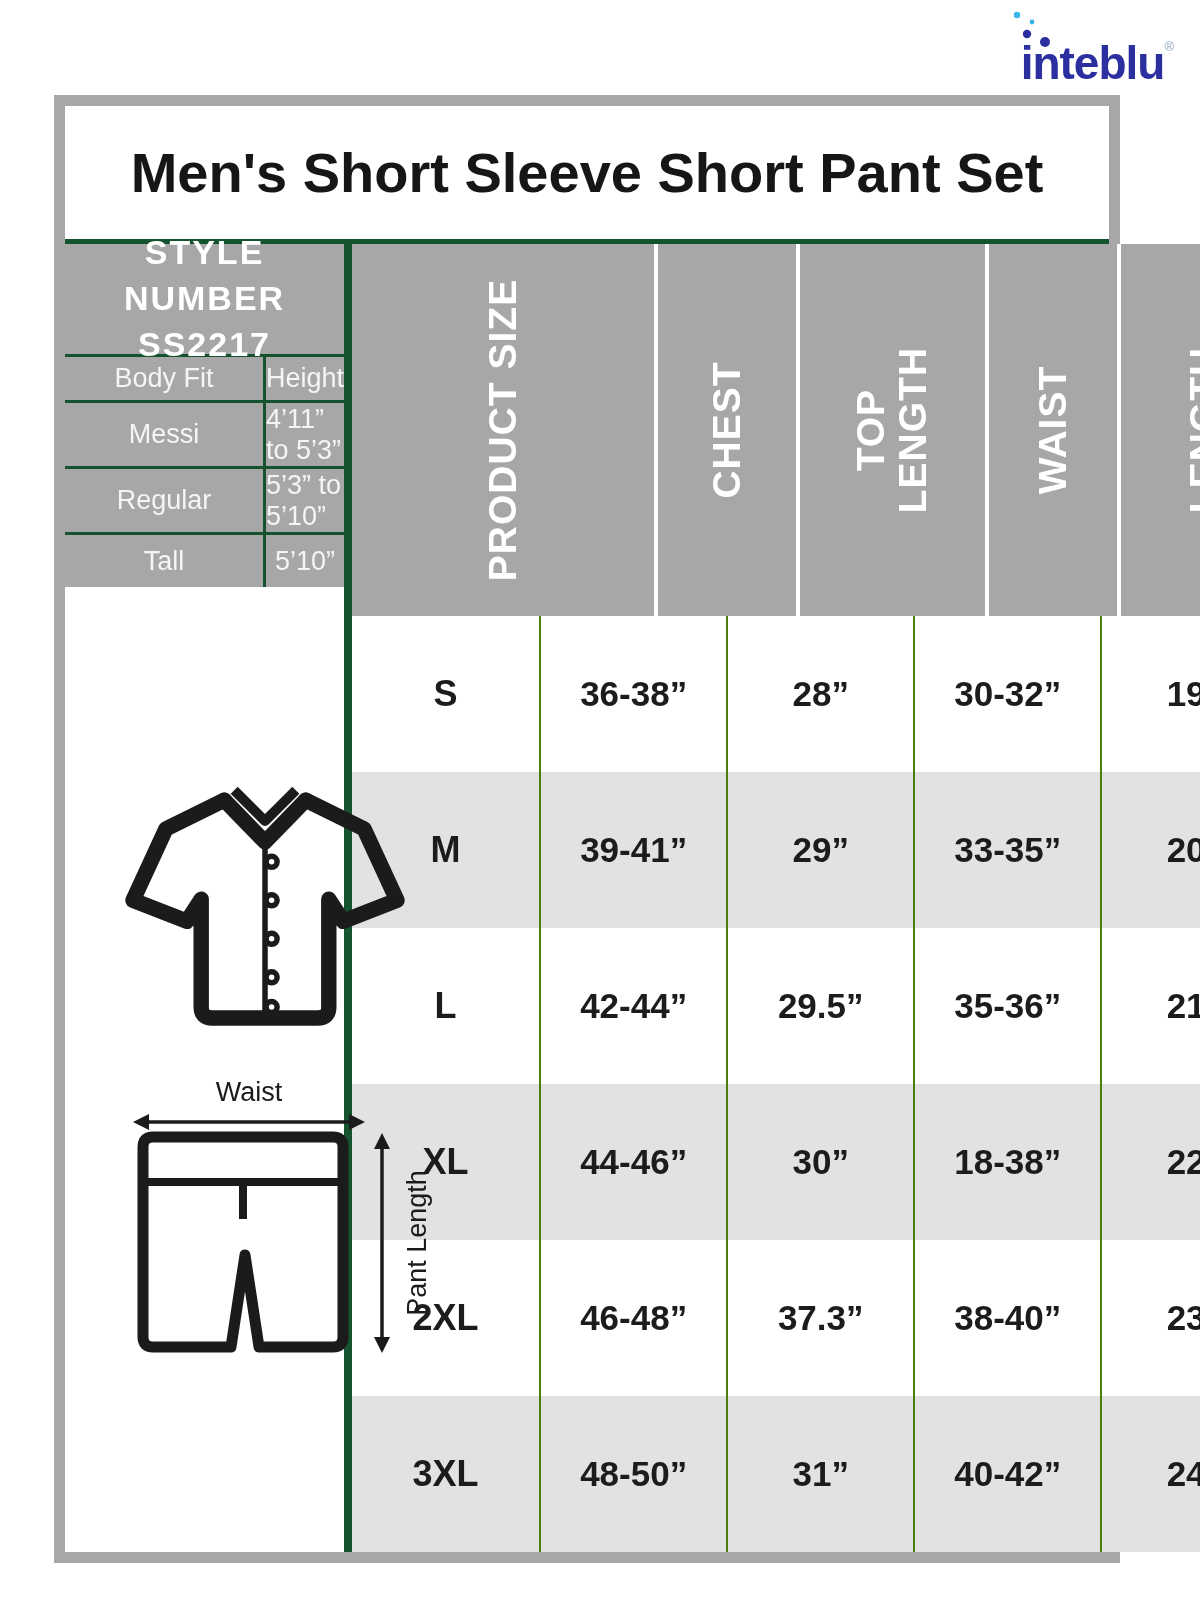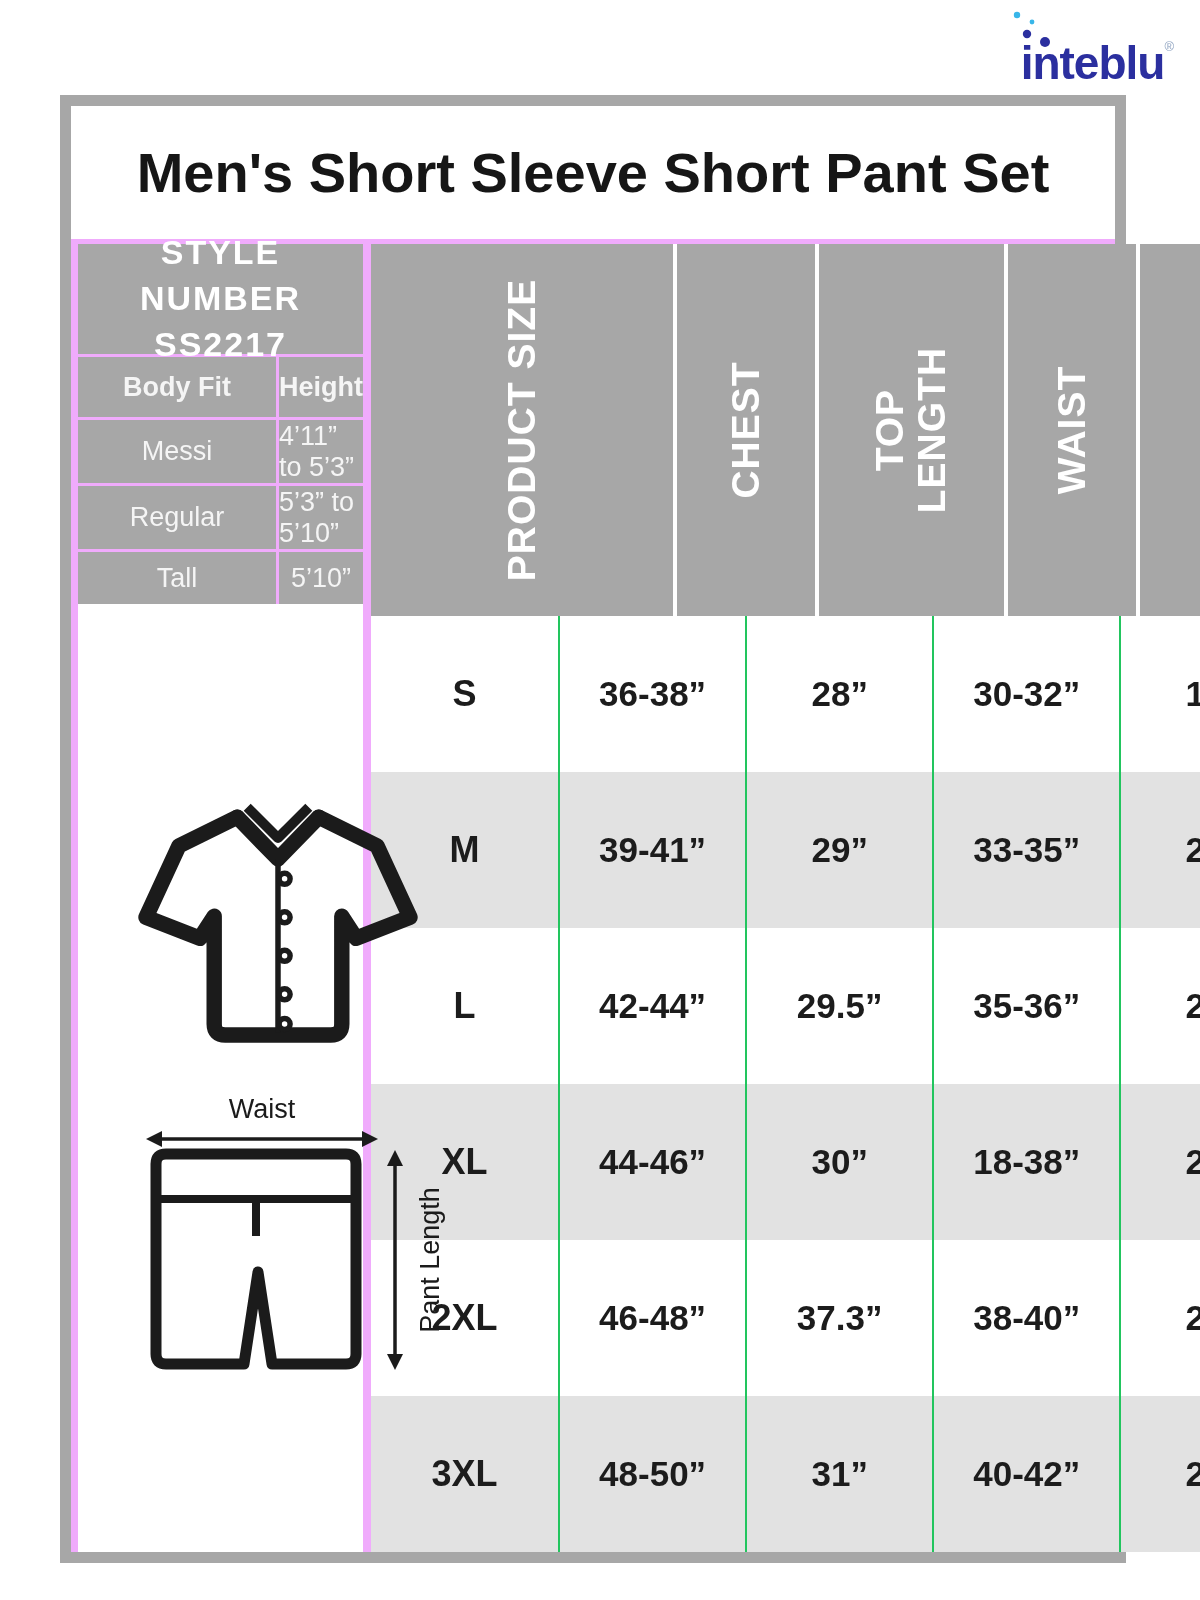--- a/index.html
+++ b/index.html
@@ -7,39 +7,39 @@
   body { font-family:"Liberation Sans", sans-serif; }
   .page { position:relative; width:1200px; height:1600px; background:#ffffff; overflow:hidden; }
 
   
   .logo { position:absolute; top:36px; right:26px; }
   .logo-text { font-size:46px; font-weight:700; color:#2b2f9f; letter-spacing:-1px; }
   .logo-mark { font-size:13px; color:#8fa3c0; vertical-align:28px; }
   .logo-dots { position:absolute; left:-14px; top:-30px; width:52px; height:46px; }
 
   
-  .box { position:absolute; left:60px; top:95px; width:1066px; height:1468px;
-         border:11px solid #a7a7a7; background:#f0abfc; }
+  .box { position:absolute; left:54px; top:95px; width:1066px; height:1468px;
+         border:11px solid #a7a7a7; background:#14532d; }
   .title-band { height:133px; display:flex; align-items:center; justify-content:center;
                 background:#ffffff; margin-bottom:5px; }
   .title { font-size:56px; font-weight:800; color:#161616; letter-spacing:0px; }
 
   .content { display:flex; height:1308px; }
 
   
-  .left-col { width:408px; margin-right:8px; display:flex; flex-direction:column;padding-left:7px; }
+  .left-col { width:408px; margin-right:8px; display:flex; flex-direction:column; }
   .style-header { height:110px; background:#a7a7a7; color:#ffffff; text-align:center;
                   display:flex; flex-direction:column; align-items:center; justify-content:center;
                   font-size:34px; font-weight:700; letter-spacing:2px; line-height:1.35; }
   .fit-row { display:flex; margin-top:3px; }
   .fit-cell { background:#a7a7a7; color:#f5f5f5; display:flex; align-items:center; justify-content:center;
               font-size:27px; font-weight:400; }
   .fit-col1 { width:198px; margin-right:3px; }
   .fit-col2 { flex:1; }
-  .fit-row.head .fit-cell { font-weight:700; height:60px; }
+  .fit-row.head .fit-cell { font-weight:400; height:43px; }
   .fit-row.r1 .fit-cell { height:63px; }
   .fit-row.r2 .fit-cell { height:63px; }
   .fit-row.r3 .fit-cell { height:52px; }
 
   .illustrations { position:relative; flex:1; background:#ffffff; }
   .shirt { position:absolute; top:145px; left:35px; width:330px; height:330px; }
 
   .shorts-diagram { position:absolute; top:490px; left:30px; width:350px; height:340px; }
   .shorts-svg { position:absolute; left:0; top:30px; width:350px; height:310px; }
   .waist-label { position:absolute; left:154px; top:0px; transform:translateX(-50%);
@@ -52,21 +52,21 @@
   .grid-head { display:grid; grid-template-columns:repeat(5,1fr); }
   .hcell { height:372px; background:#a7a7a7; display:flex; align-items:center; justify-content:center; }
   .hcell + .hcell { border-left:4px solid #ffffff; }
   .vtext { transform:rotate(-90deg); white-space:nowrap; color:#ffffff; font-size:39px;
            font-weight:700; letter-spacing:1px; }
   .hcell.wrap .vtext { white-space:normal; width:185px; text-align:center; line-height:1.08; }
 
   .grid-body { display:grid; grid-template-columns:repeat(5,1fr); }
   .cell { height:156px; display:flex; align-items:center; justify-content:center;
           font-size:35px; font-weight:700; color:#1c1c1c; background:#ffffff;
-          border-left:2px solid #22c55e; }
+          border-left:2px solid #4d7c0f; }
   .cell:nth-child(5n+1) { border-left:none; }
   .cell.alt { background:#e2e2e2; }
   .cell.sz { font-size:36px; }
 </style>
 </head>
 <body>
 
 <div class="page">
 
   <div class="logo">

